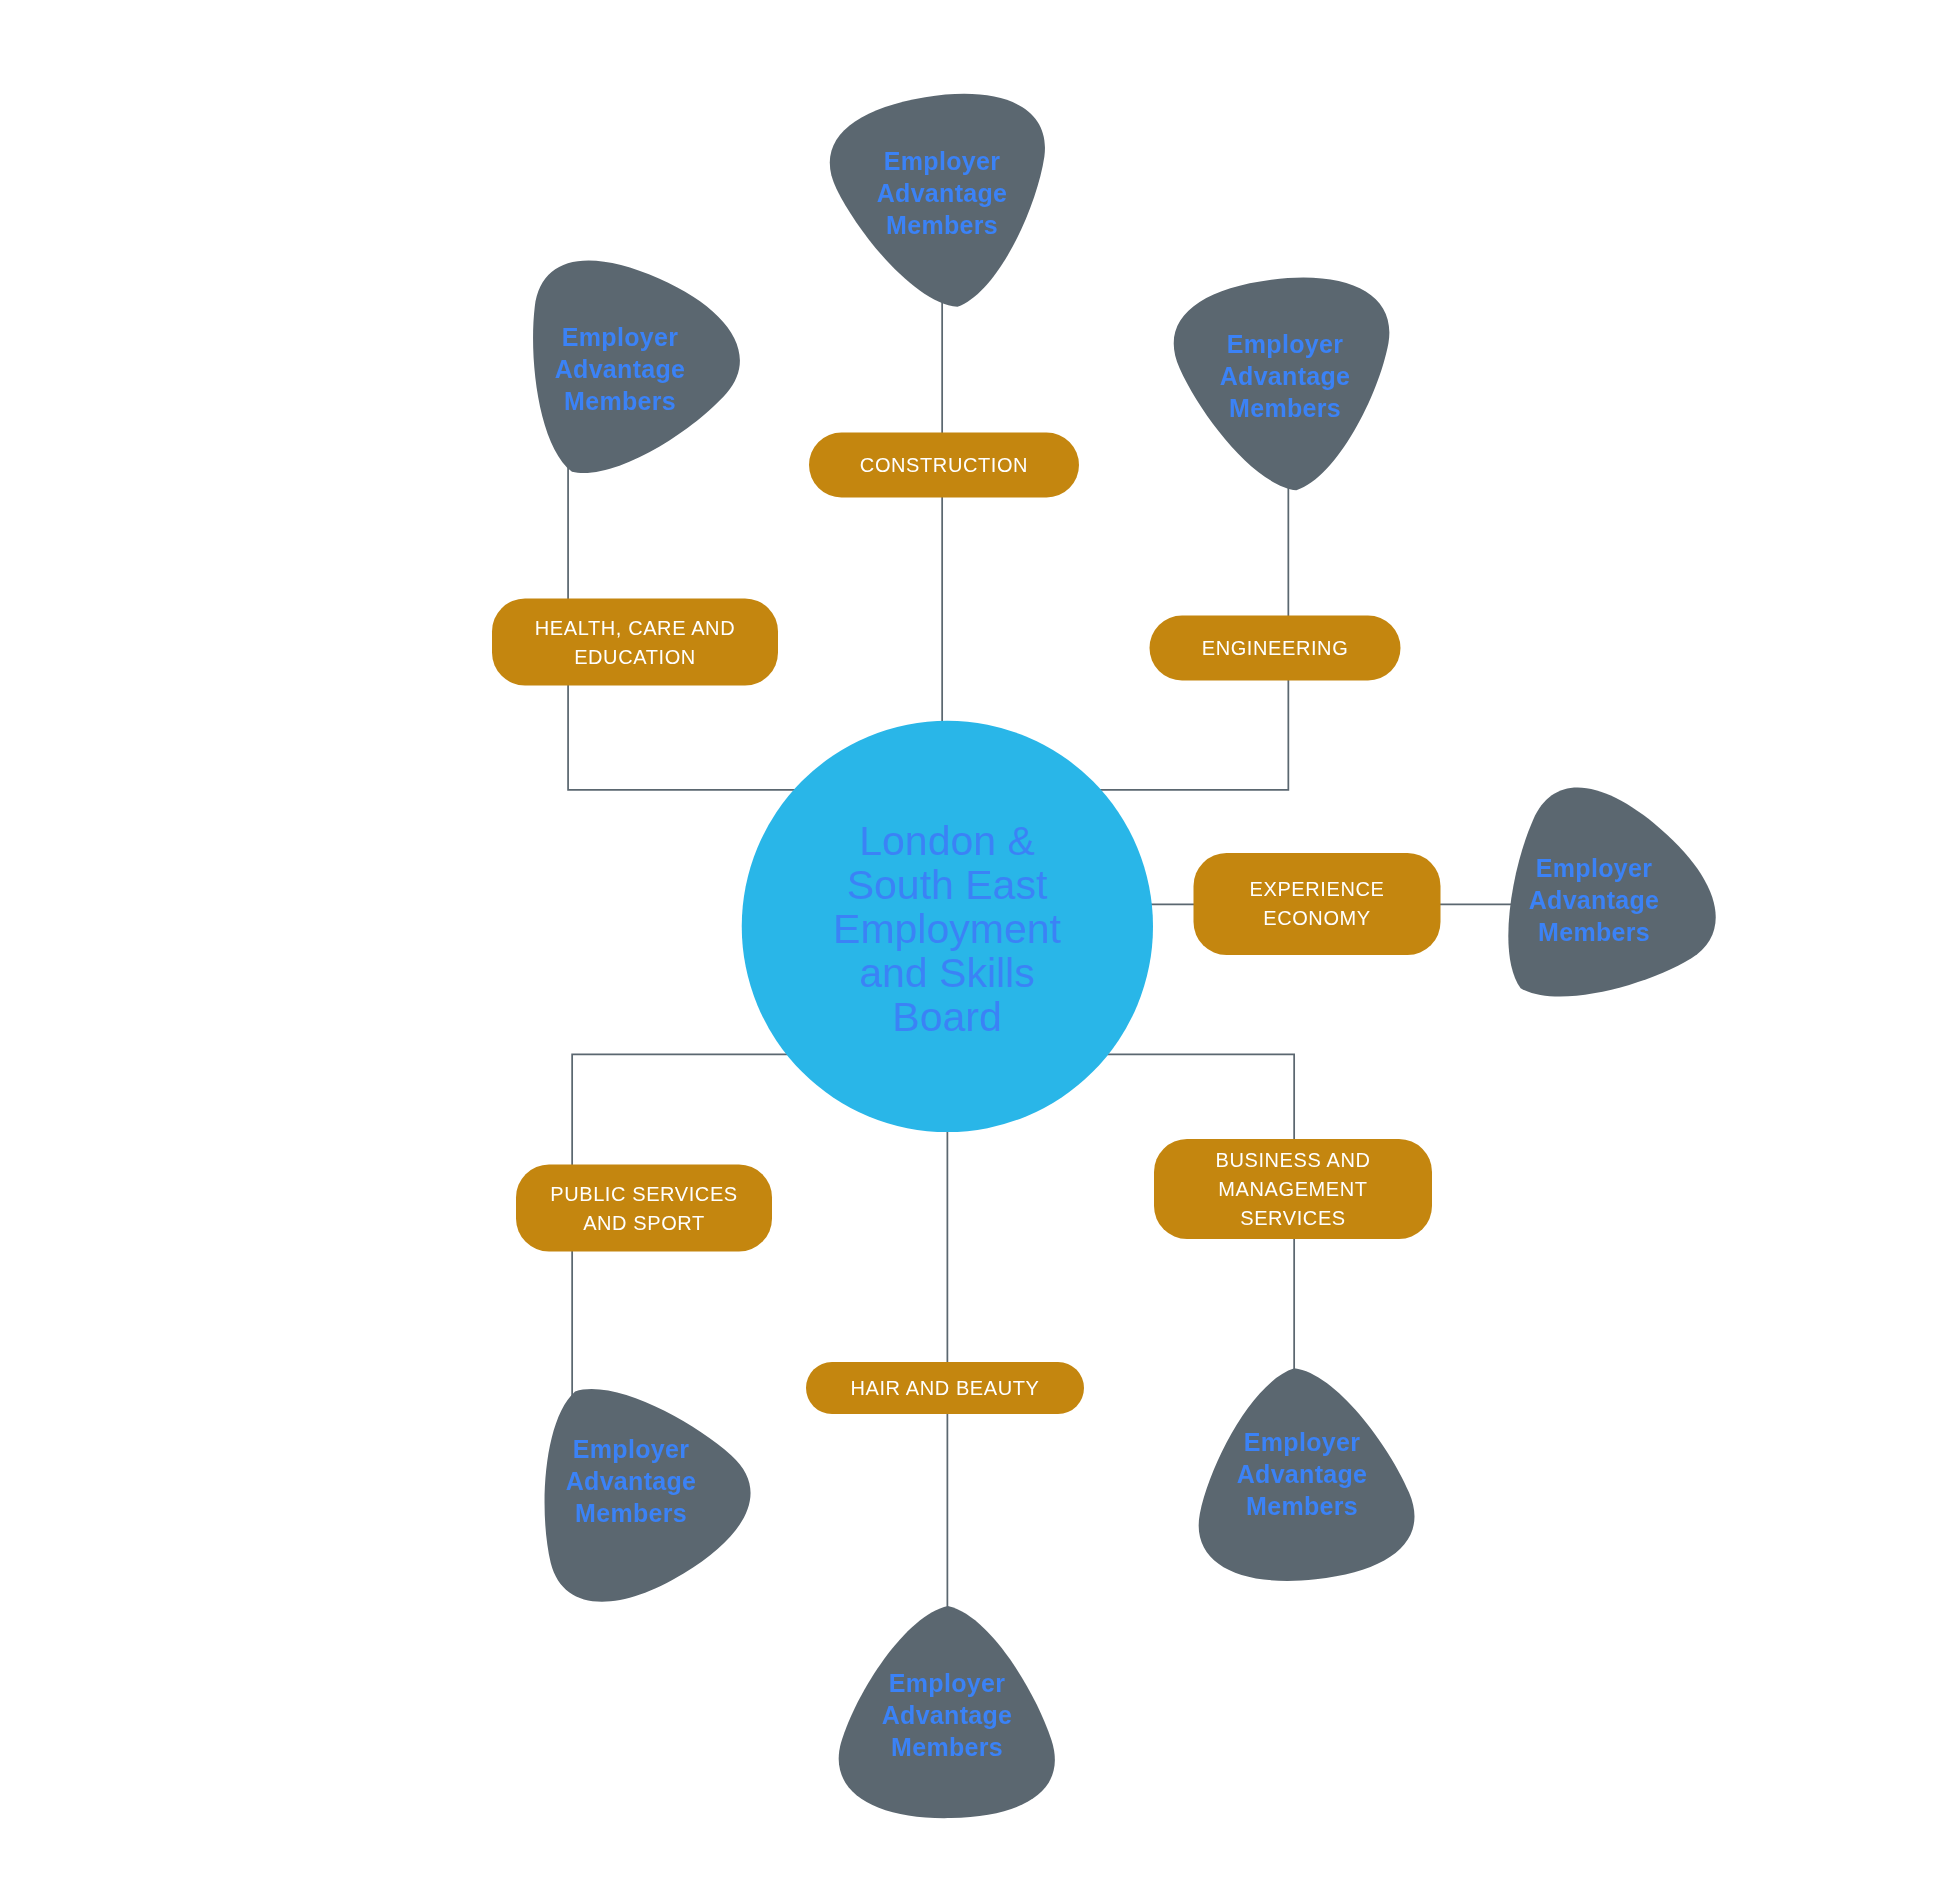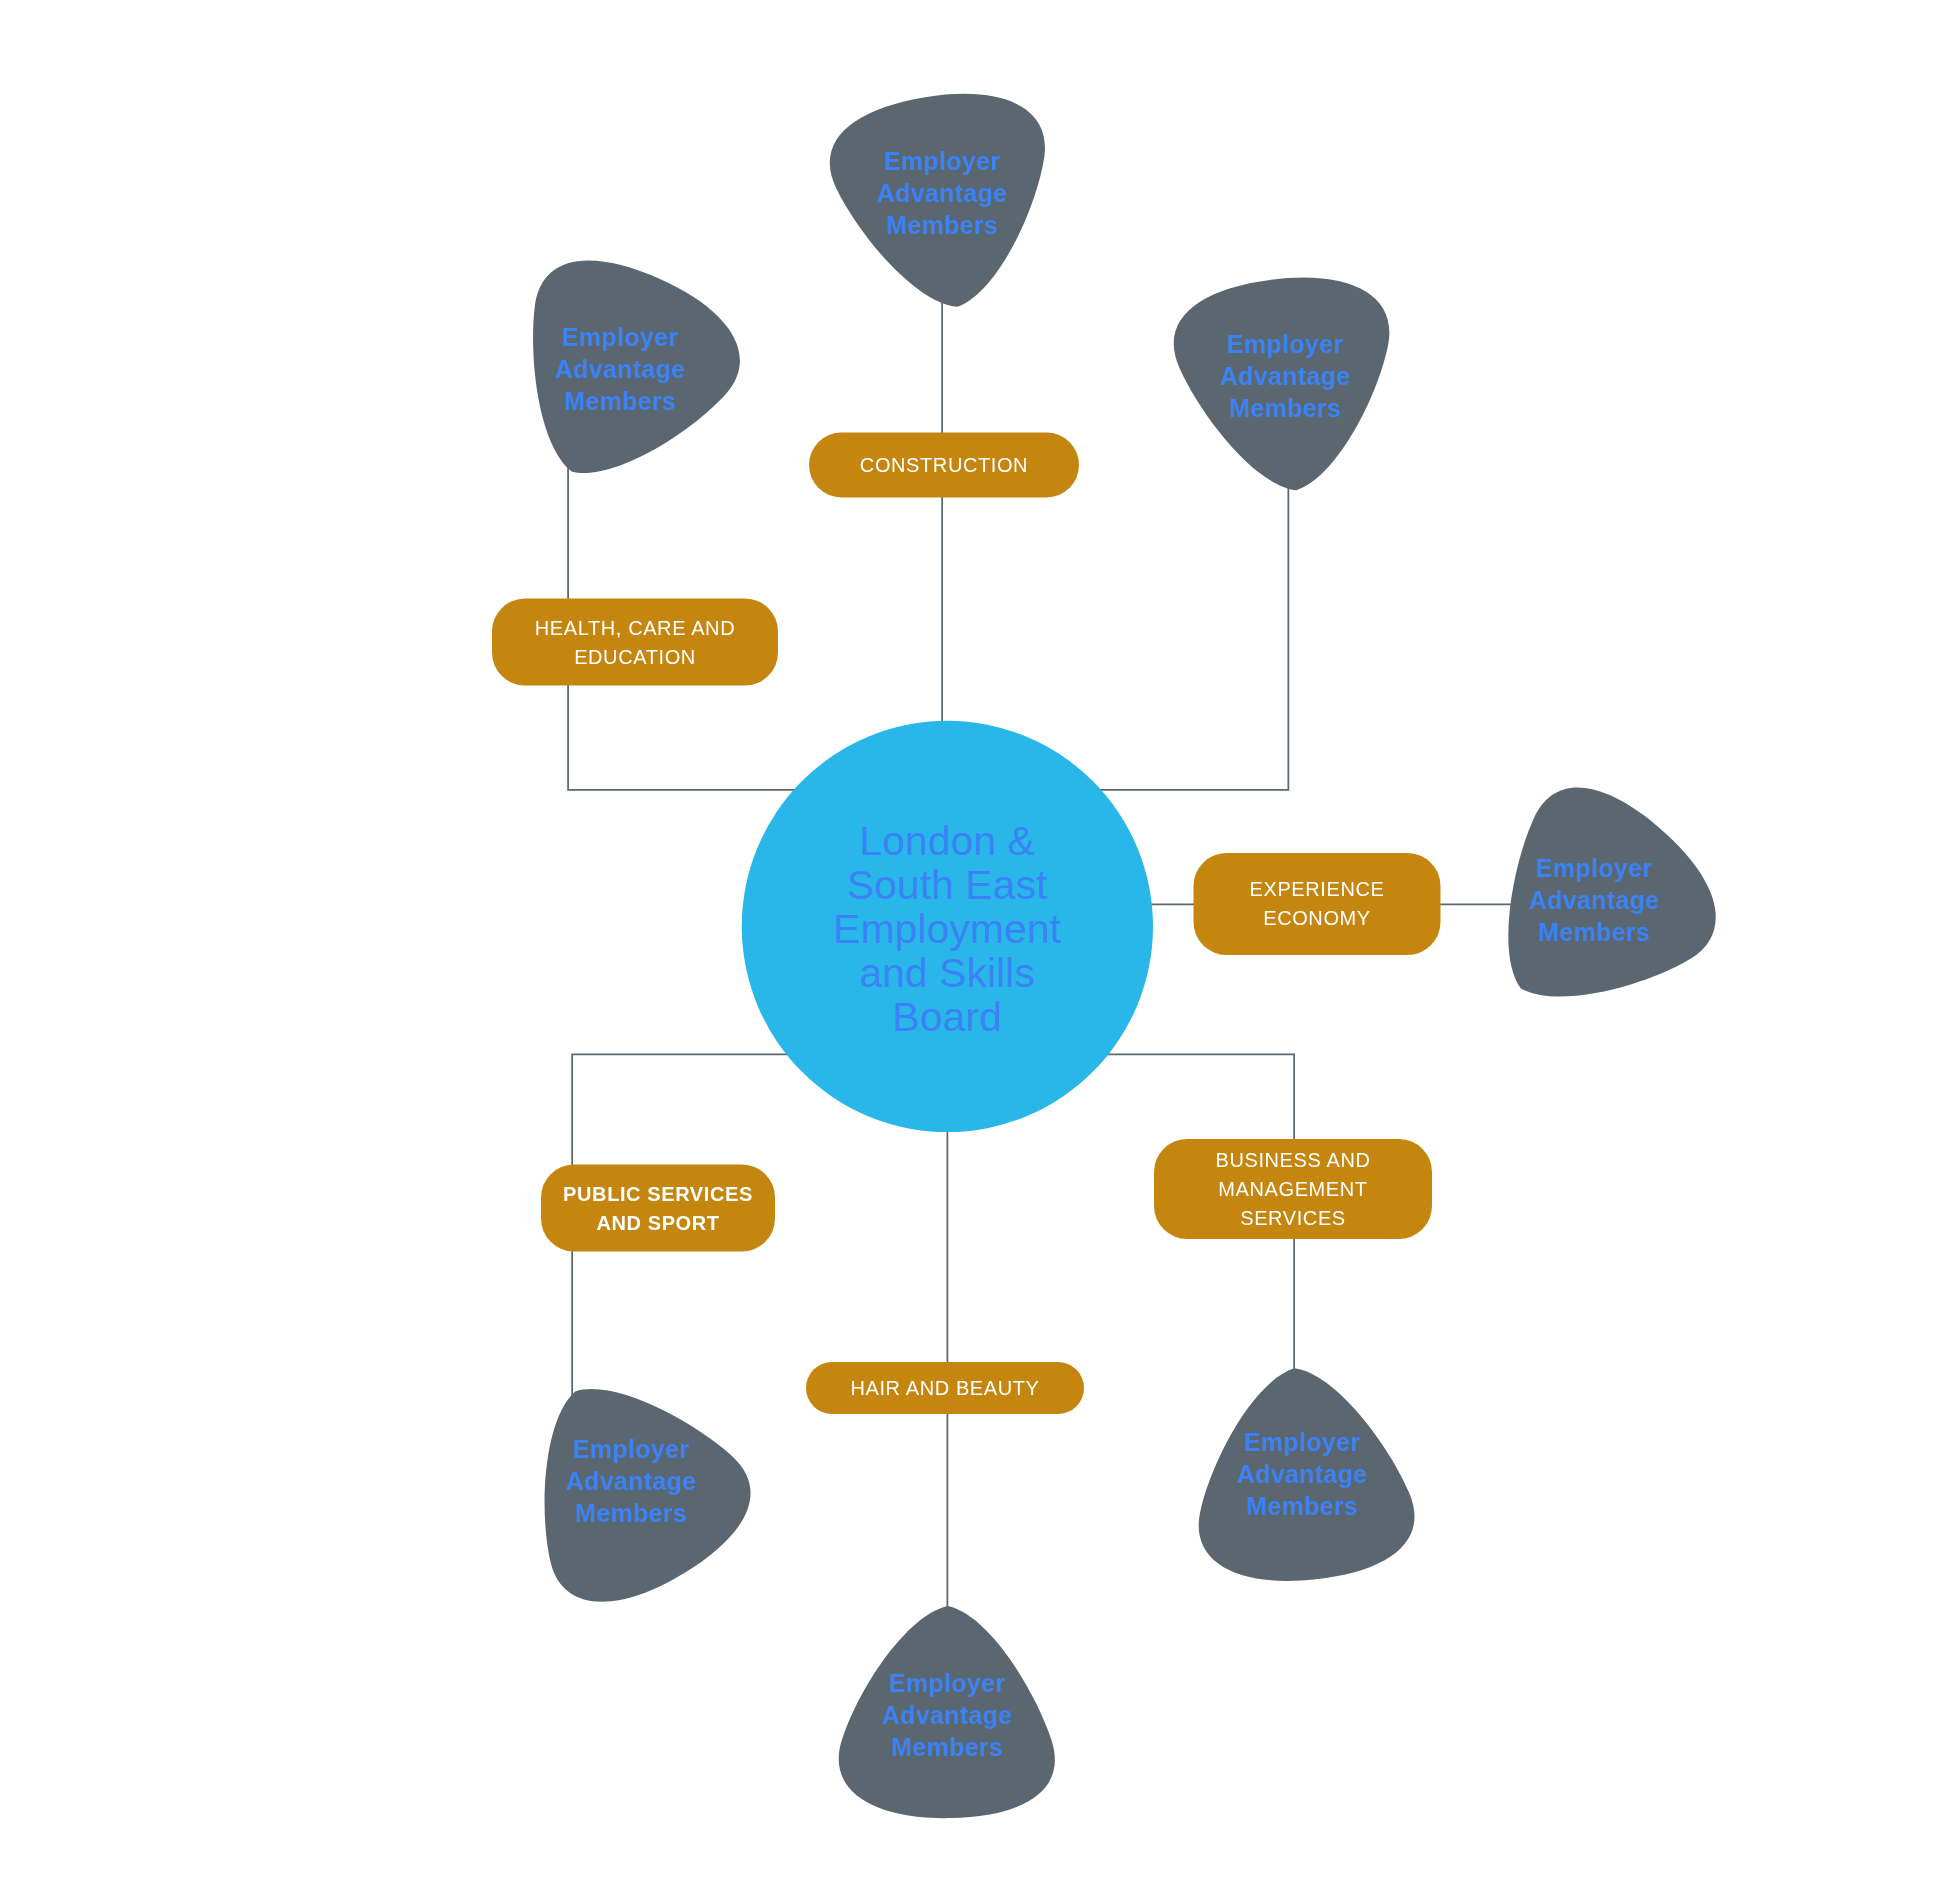--- a/index.html
+++ b/index.html
@@ -105,23 +105,24 @@
 
   <div class="label hub-title" style="left:947px; top:929px;">London &amp;
 South East
 Employment
 and Skills
 Board</div>
 
   <div class="sector-pill" style="left:944px; top:465px;  width:270px; height:65px;">CONSTRUCTION</div>
   <div class="sector-pill" style="left:623px; top:642px; width:286px; height:87px;margin-left:12px;">HEALTH, CARE AND
 EDUCATION</div>
+  <div class="sector-pill" style="left:1275px; top:648px; width:251px; height:65px;">ENGINEERING</div>
   <div class="sector-pill" style="left:1317px; top:904px; width:247px; height:102px;">EXPERIENCE
 ECONOMY</div>
-  <div class="sector-pill" style="left:658px; top:1208px; width:234px; height:87px;font-weight:bold;">PUBLIC SERVICES
+  <div class="sector-pill" style="left:644px; top:1208px; width:256px; height:87px;">PUBLIC SERVICES
 AND SPORT</div>
   <div class="sector-pill" style="left:1293px; top:1189px; width:278px; height:100px;">BUSINESS AND
 MANAGEMENT
 SERVICES</div>
   <div class="sector-pill" style="left:945px; top:1388px; width:278px; height:52px;">HAIR AND BEAUTY</div>
 
   <div class="label member-label" style="left:942px; top:193px;">Employer
 Advantage
 Members</div>
   <div class="label member-label" style="left:620px; top:369px;">Employer

